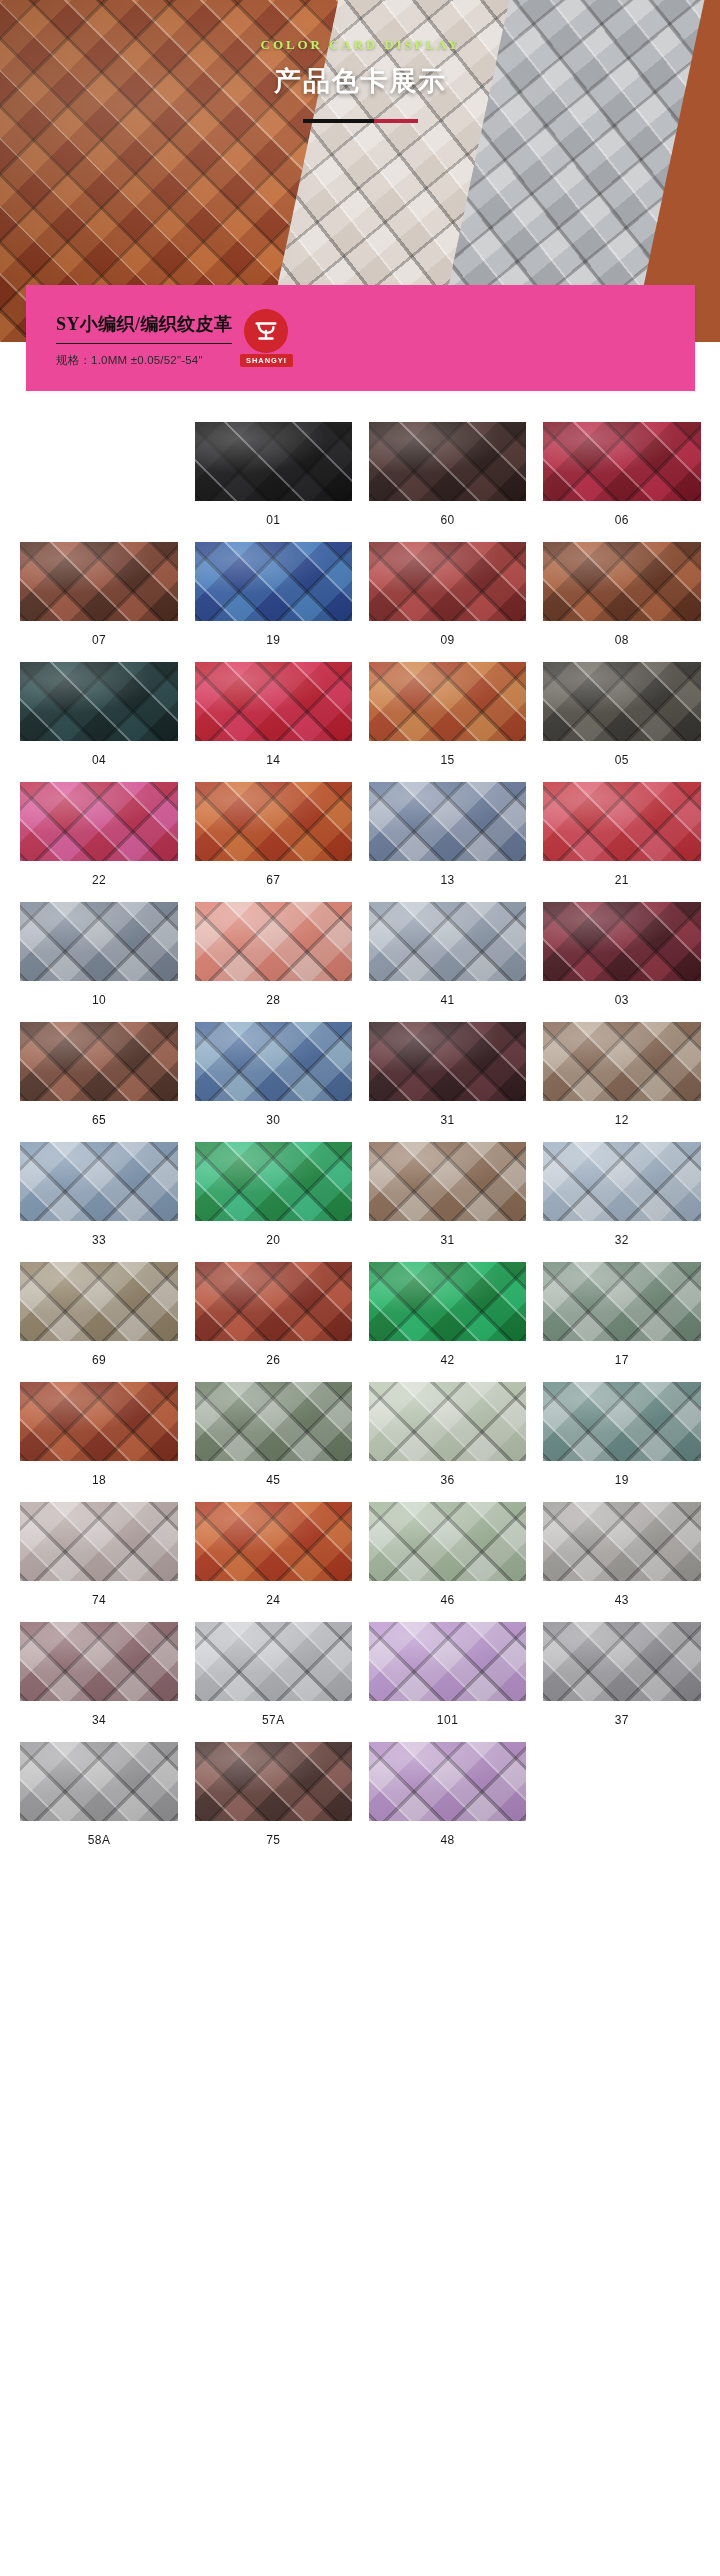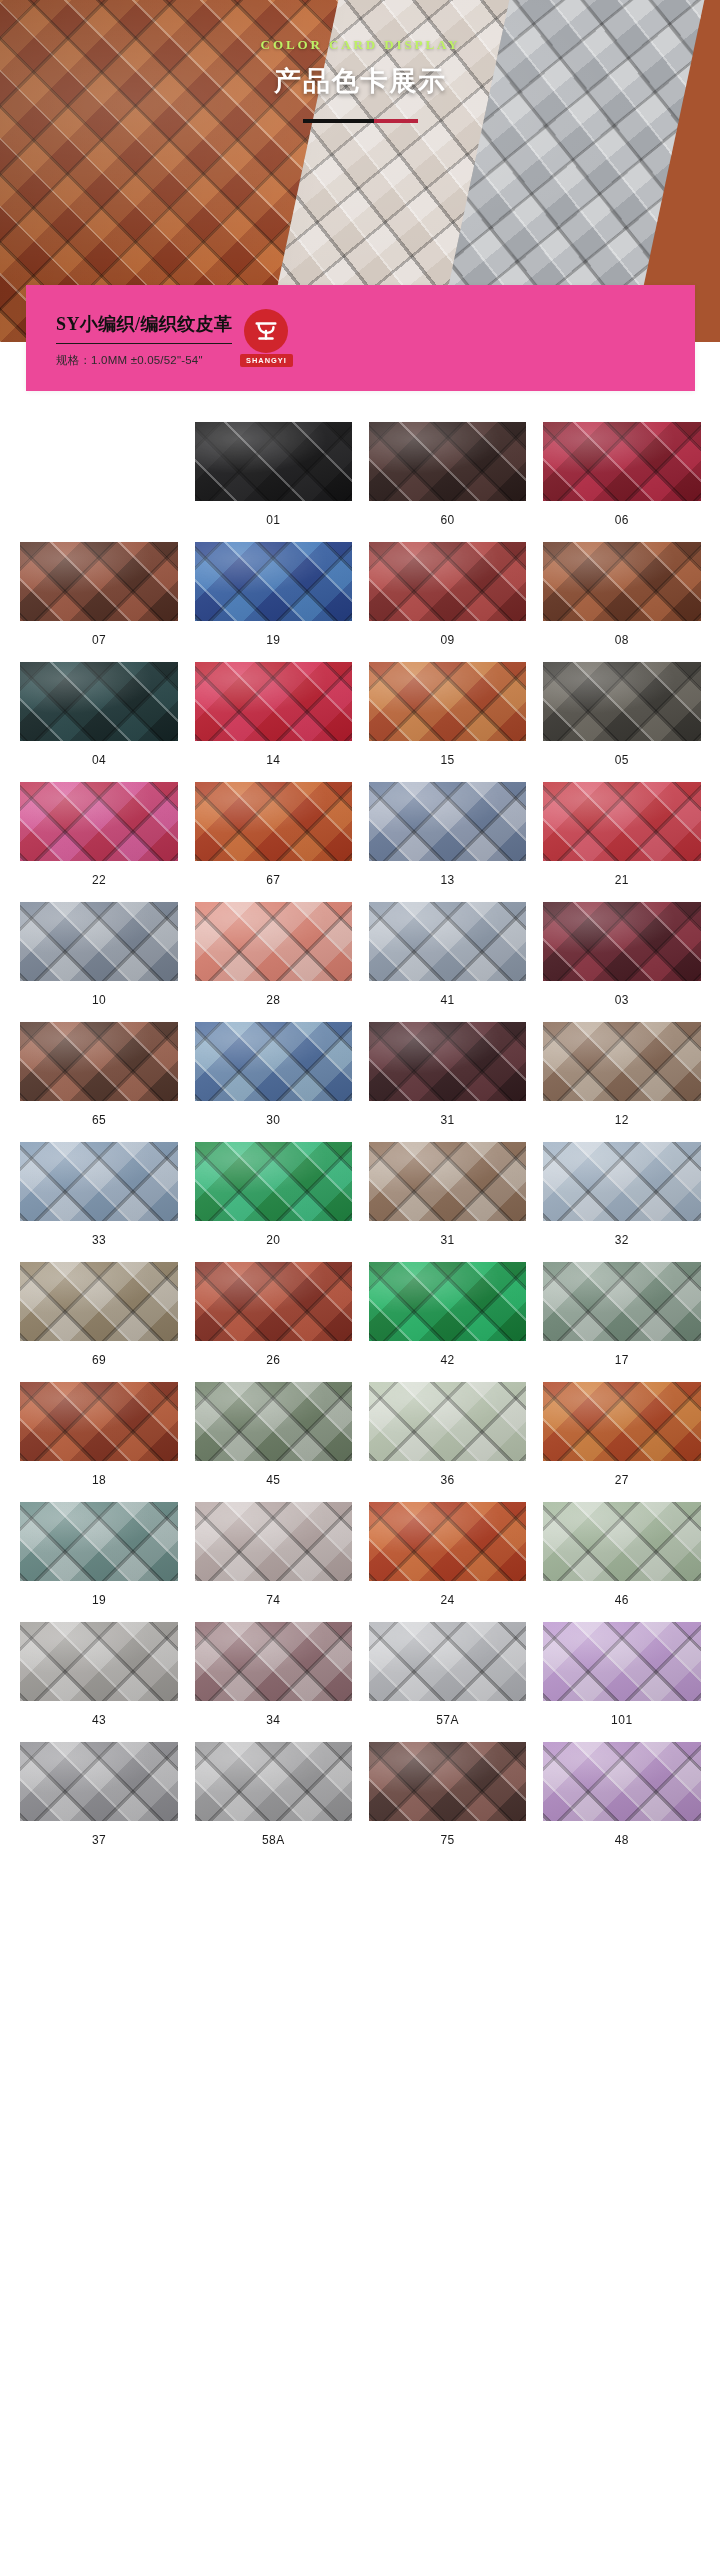--- a/index.html
+++ b/index.html
@@ -469,27 +469,20 @@
         <div class="lbl">45</div>
       </div>
       <div class="cell">
         <div class="sw" style="background: rgb(204, 214, 197);">
           <div class="weave"></div>
           <div class="gloss"></div>
         </div>
         <div class="lbl">36</div>
       </div>
       <div class="cell">
-        <div class="sw" style="background: rgb(194, 98, 47);">
-          <div class="weave"></div>
-          <div class="gloss"></div>
-        </div>
-        <div class="lbl">27</div>
-      </div>
-      <div class="cell">
         <div class="sw" style="background: rgb(139, 166, 163);">
           <div class="weave"></div>
           <div class="gloss"></div>
         </div>
         <div class="lbl">19</div>
       </div>
       <div class="cell">
         <div class="sw" style="background: rgb(201, 189, 187);">
           <div class="weave"></div>
           <div class="gloss"></div>

